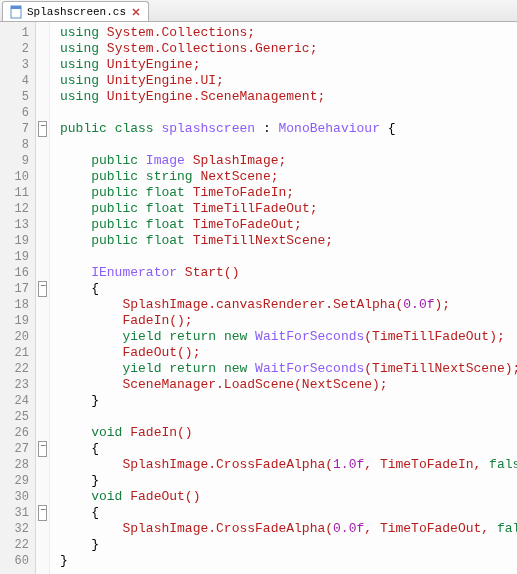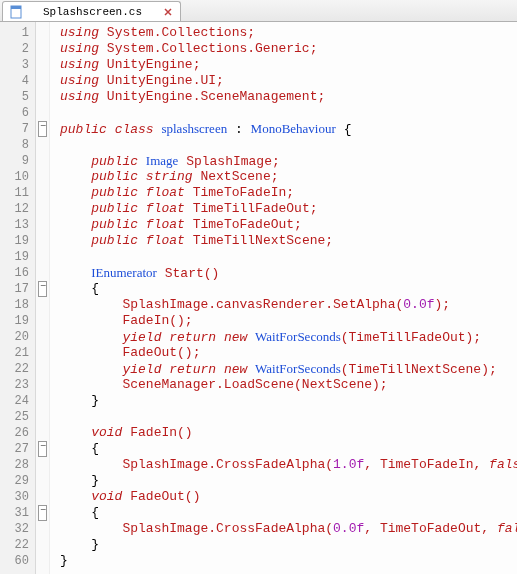--- a/index.html
+++ b/index.html
@@ -21,21 +21,21 @@
 .tab {
   display: flex;
   align-items: center;
   height: 20px;
   padding: 0 6px;
   background: #ffffff;
   border: 1px solid #b0b0b0;
   border-bottom: none;
   border-radius: 3px 3px 0 0;
   font-size: 11px;
-  gap: 20px;
+  gap: 4px;
   margin-left: 2px;
 }
 .tab-icon { width: 14px; height: 14px; }
 .tab-close {
   width: 12px; height: 12px;
   display: flex; align-items: center; justify-content: center;
   cursor: pointer;
 }
 .editor {
   display: flex;
@@ -78,22 +78,22 @@
   color: #555;
 }
 .code {
   flex: 1;
   padding: 3px 0 0 10px;
   white-space: pre;
   line-height: 16px;
   overflow: hidden;
 }
 .code-line { height: 16px; }
-.kw { color: #b91c1c; font-style: italic; }
-.ty { color: #1d4ed8; font-family: Liberation Serif, serif; }
+.kw { color: #15803d; }
+.ty { color: #8b5cf6; }
 .nm { color: #a21caf; }
 .pn { color: #000; }
 .id { color: #b91c1c; }
 </style>
 </head>
 <body>
 
 <div class="tab-bar">
   <div class="tab">
     <span class="tab-icon">

